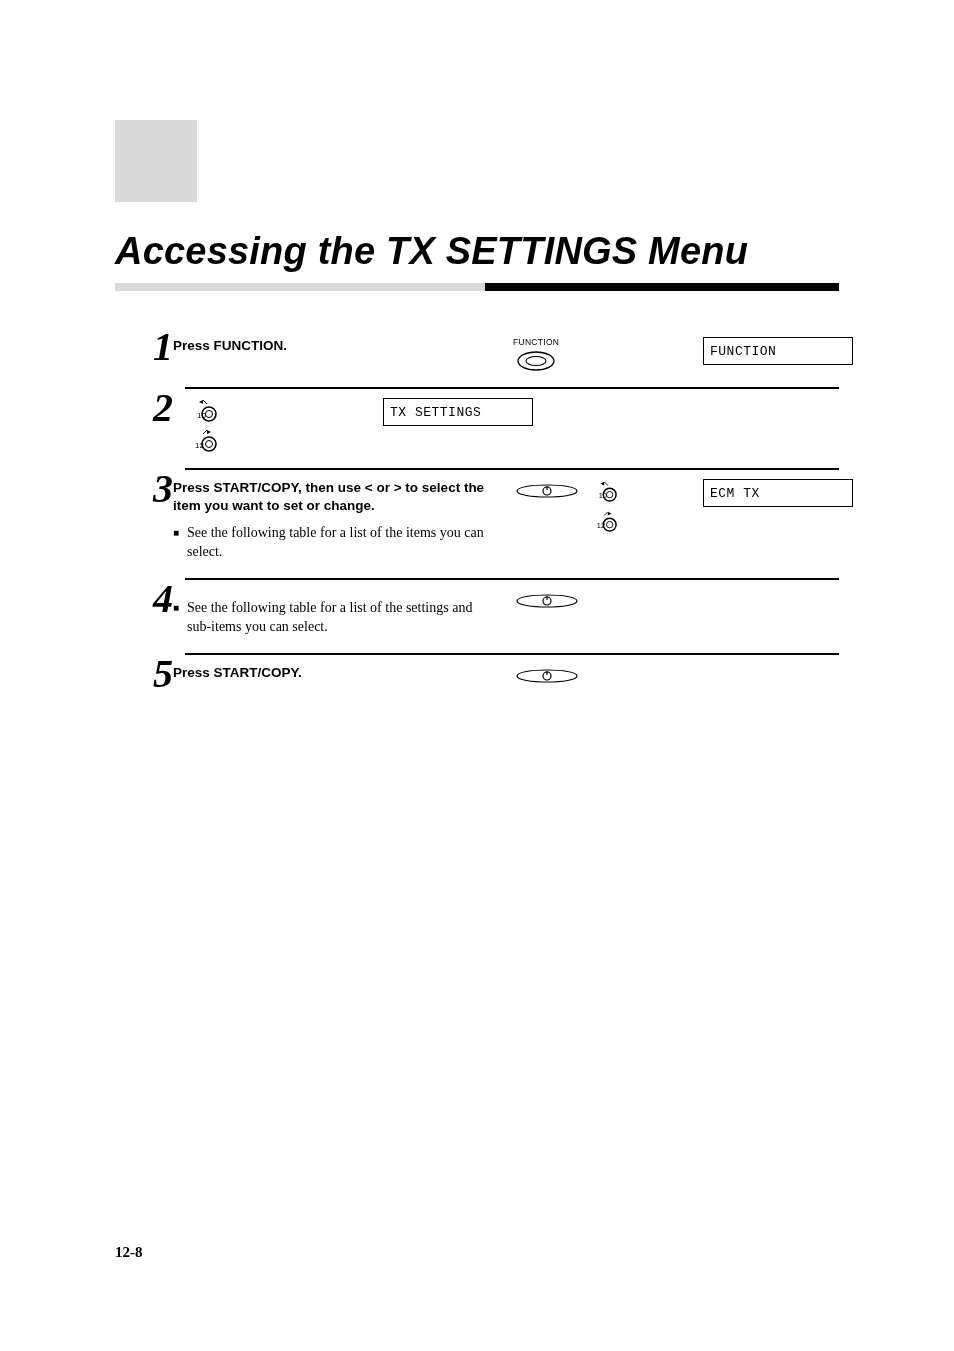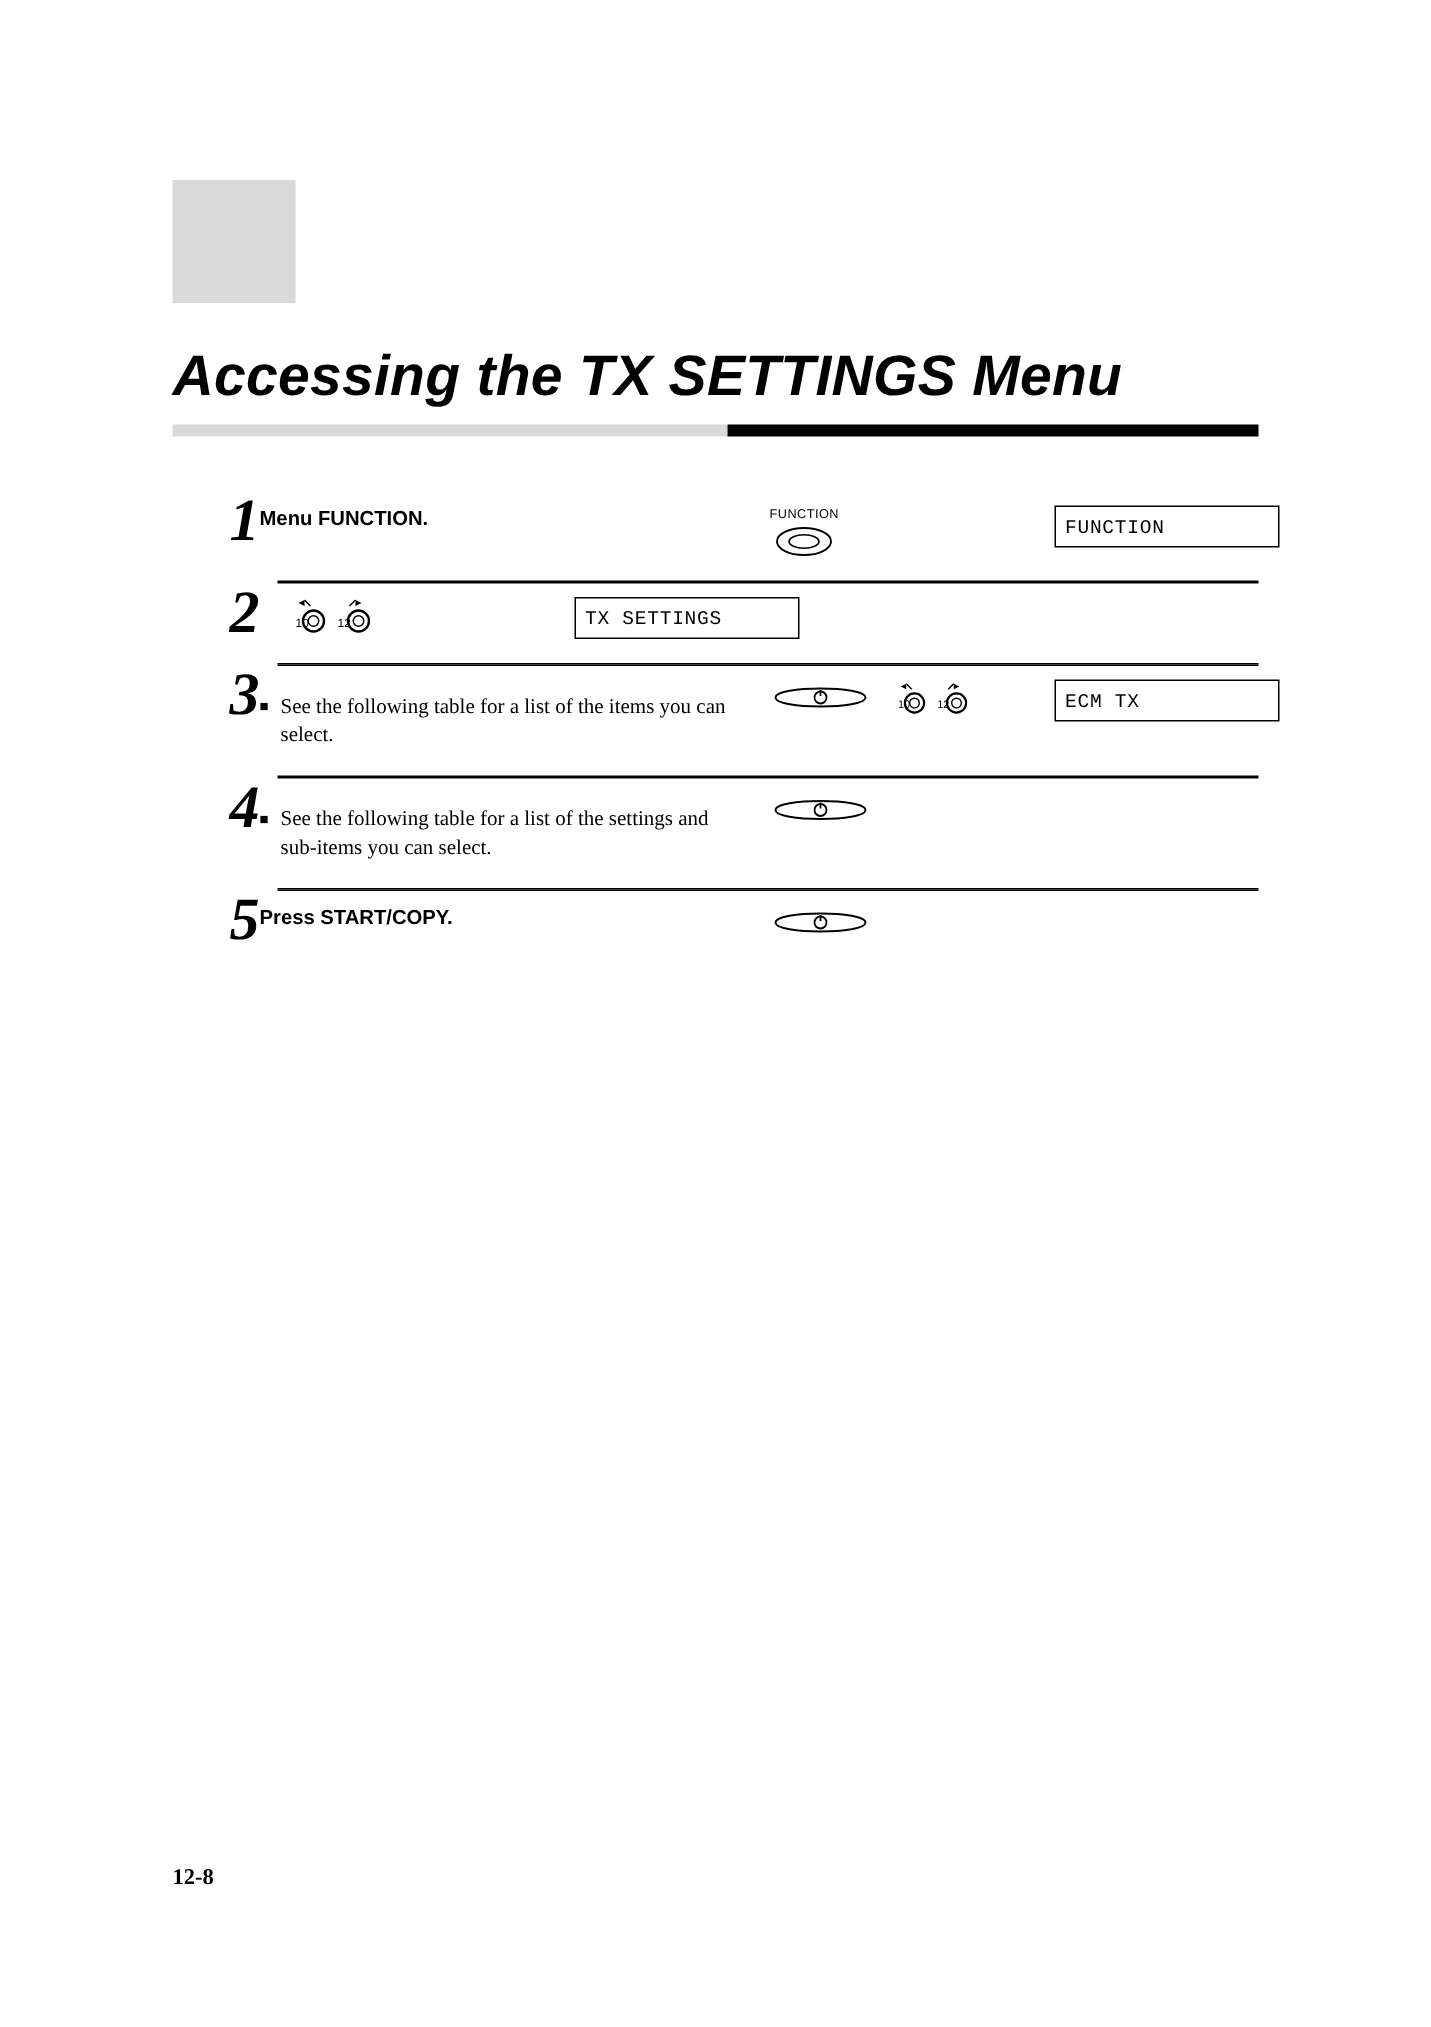--- a/index.html
+++ b/index.html
@@ -146,21 +146,21 @@
     gap: 4px;
   }
   .func-label {
     font-family: Arial, Helvetica, sans-serif;
     font-size: 8.5px;
     letter-spacing: 0.3px;
   }
   svg { display: block; }
   .arrow-btn-group {
     display: flex;
-    flex-direction: row;
+    flex-direction: column;
     align-items: flex-end;
     gap: 6px;
   }
   .arrow-btn {
     display: flex;
     flex-direction: column;
     align-items: center;
     gap: 2px;
   }
   .page-footer {
@@ -184,21 +184,21 @@
     <div class="gray"></div>
     <div class="black"></div>
   </div>
 
   <div class="content">
 
     <div class="step">
       <div class="step-num">1</div>
       <div class="step-body">
         <div class="step-text-col">
-          <div class="step-heading">Menu FUNCTION.</div>
+          <div class="step-heading">Press FUNCTION.</div>
         </div>
         <div class="icon-col">
           <div class="func-stack">
             <div class="func-label">FUNCTION</div>
             <svg width="38" height="20" viewBox="0 0 38 20">
               <ellipse cx="19" cy="10" rx="18" ry="9" fill="none" stroke="#000" stroke-width="1.3"></ellipse>
               <ellipse cx="19" cy="10" rx="10" ry="4.5" fill="none" stroke="#000" stroke-width="1.1"></ellipse>
             </svg>
           </div>
         </div>
@@ -238,20 +238,21 @@
           <div class="display-box">TX SETTINGS</div>
         </div>
       </div>
     </div>
 
     <div class="step">
       <div class="step-rule"></div>
       <div class="step-num">3</div>
       <div class="step-body">
         <div class="step-text-col">
+          <div class="step-heading">Press START/COPY, then use <span class="lt">&lt;</span> or <span class="lt">&gt;</span> to select the item you want to set or change.</div>
           <div class="step-bullet">
             <span class="sq">■</span>
             <span>See the following table for a list of the items you can select.</span>
           </div>
         </div>
         <div class="icon-col" style="gap:14px;">
           <svg width="68" height="24" viewBox="0 0 68 24">
             <path d="M4 12 C4 4, 64 4, 64 12 C64 20, 4 20, 4 12 Z" fill="none" stroke="#000" stroke-width="1.2"></path>
             <circle cx="34" cy="12" r="4" fill="none" stroke="#000" stroke-width="1.2"></circle>
             <line x1="34" y1="7" x2="34" y2="11" stroke="#000" stroke-width="1.2"></line>

